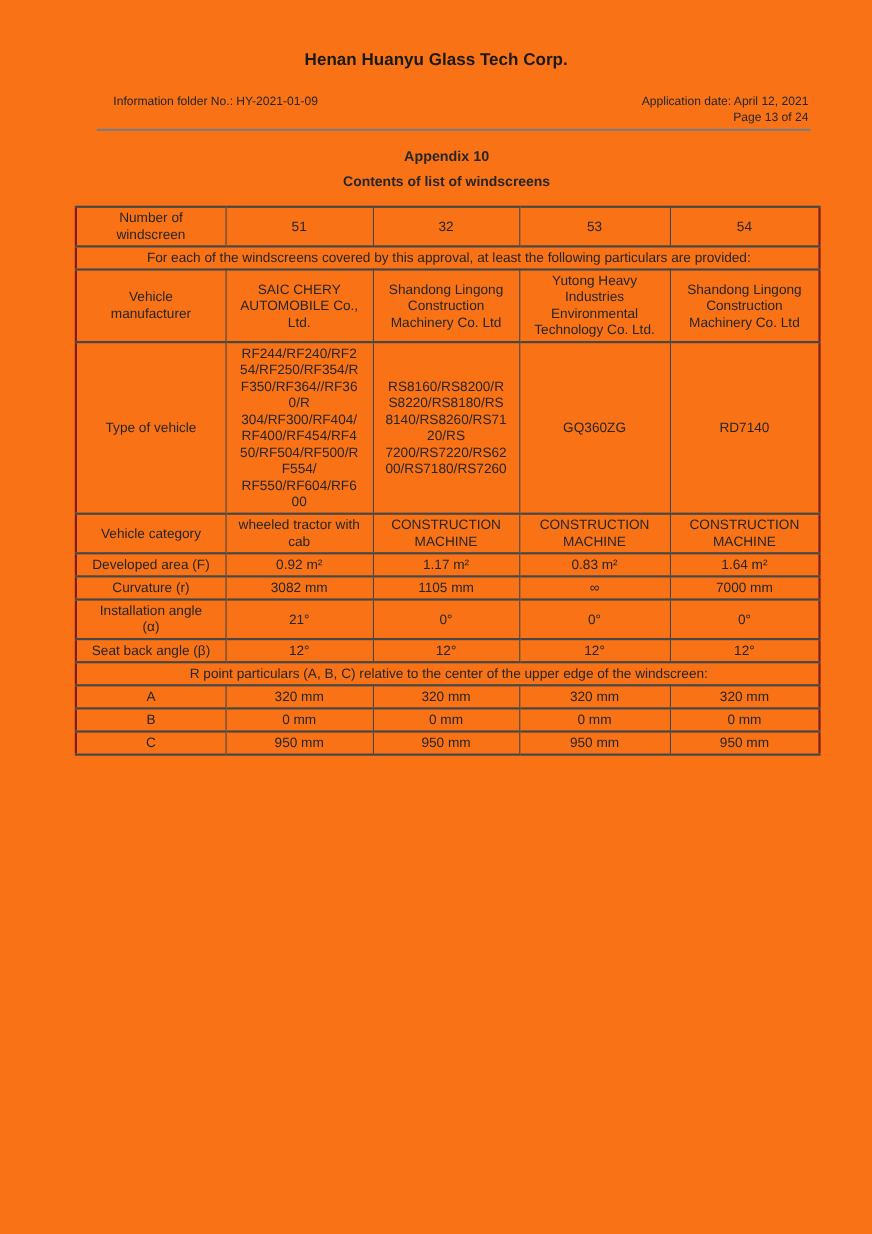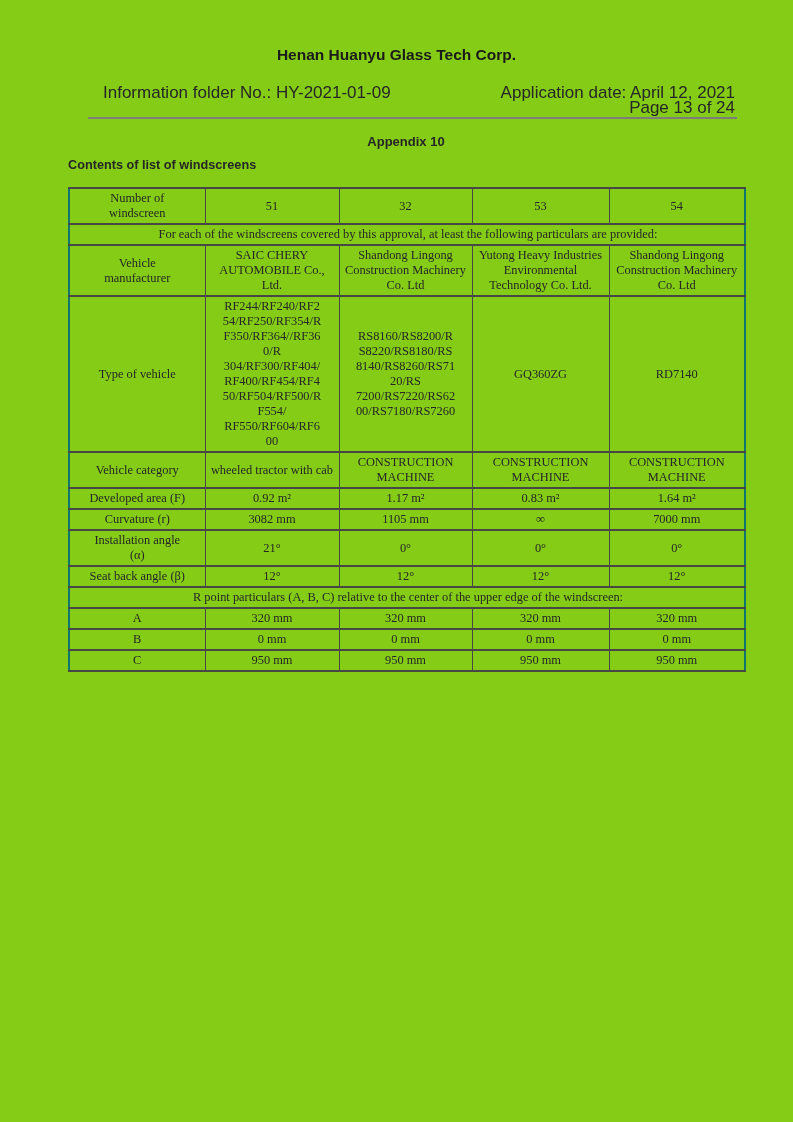--- a/index.html
+++ b/index.html
@@ -1,66 +1,66 @@
 <!DOCTYPE html>
 <html><head>
 <meta charset="utf-8">
 <style>
   * { margin:0; padding:0; box-sizing:border-box; }
   html,body { background:#ffffff; }
   .page {
     position:relative;
     width:793px; height:1122px;
-    background:#84cc16;
+    background:#f97316;
     font-family:"Liberation Sans", sans-serif;
     color:#262626;
     overflow:hidden;
   }
   .content { margin-left:68px; width:676px; }
   .doc-title {
     padding-top:46px;
     text-align:center;
     font-size:15.5px;
     font-weight:bold;
     color:#1a1a1a;
   }
   .info-row {
     margin-top:21px;
     display:flex;
     justify-content:space-between;
-    font-size:17px;
+    font-size:11px;
     line-height:15px;
   }
   .info-left { margin-left:35px; }
   .info-right { text-align:right; margin-right:9px; }
   .header-rule {
     margin-top:2px;
     margin-left:20px;
     width:649px;
     height:2px;
     background:#7d7d7d;
   }
   .appendix-title {
     margin-top:15px;
     text-align:center;
     font-size:13px;
     font-weight:bold;
   }
   .doc-subtitle {
     margin-top:9px;
+    text-align:center;
     font-size:12.7px;
     font-weight:bold;
   }
   table.doc-table {
     margin-top:15px;
     width:676px;
     table-layout:fixed;
     border-collapse:collapse;
-    border:2px solid #0f766e;
-    font-family:Liberation Serif, serif;
+    border:2px solid #7f1d1d;
   }
   .doc-table col.c0 { width:136px; }
   .doc-table col.c1 { width:134px; }
   .doc-table col.c2 { width:133px; }
   .doc-table col.c3 { width:137px; }
   .doc-table col.c4 { width:136px; }
   .doc-table td {
     border:1px solid #474747;
     border-top:2px solid #474747;
     border-bottom:2px solid #474747;

